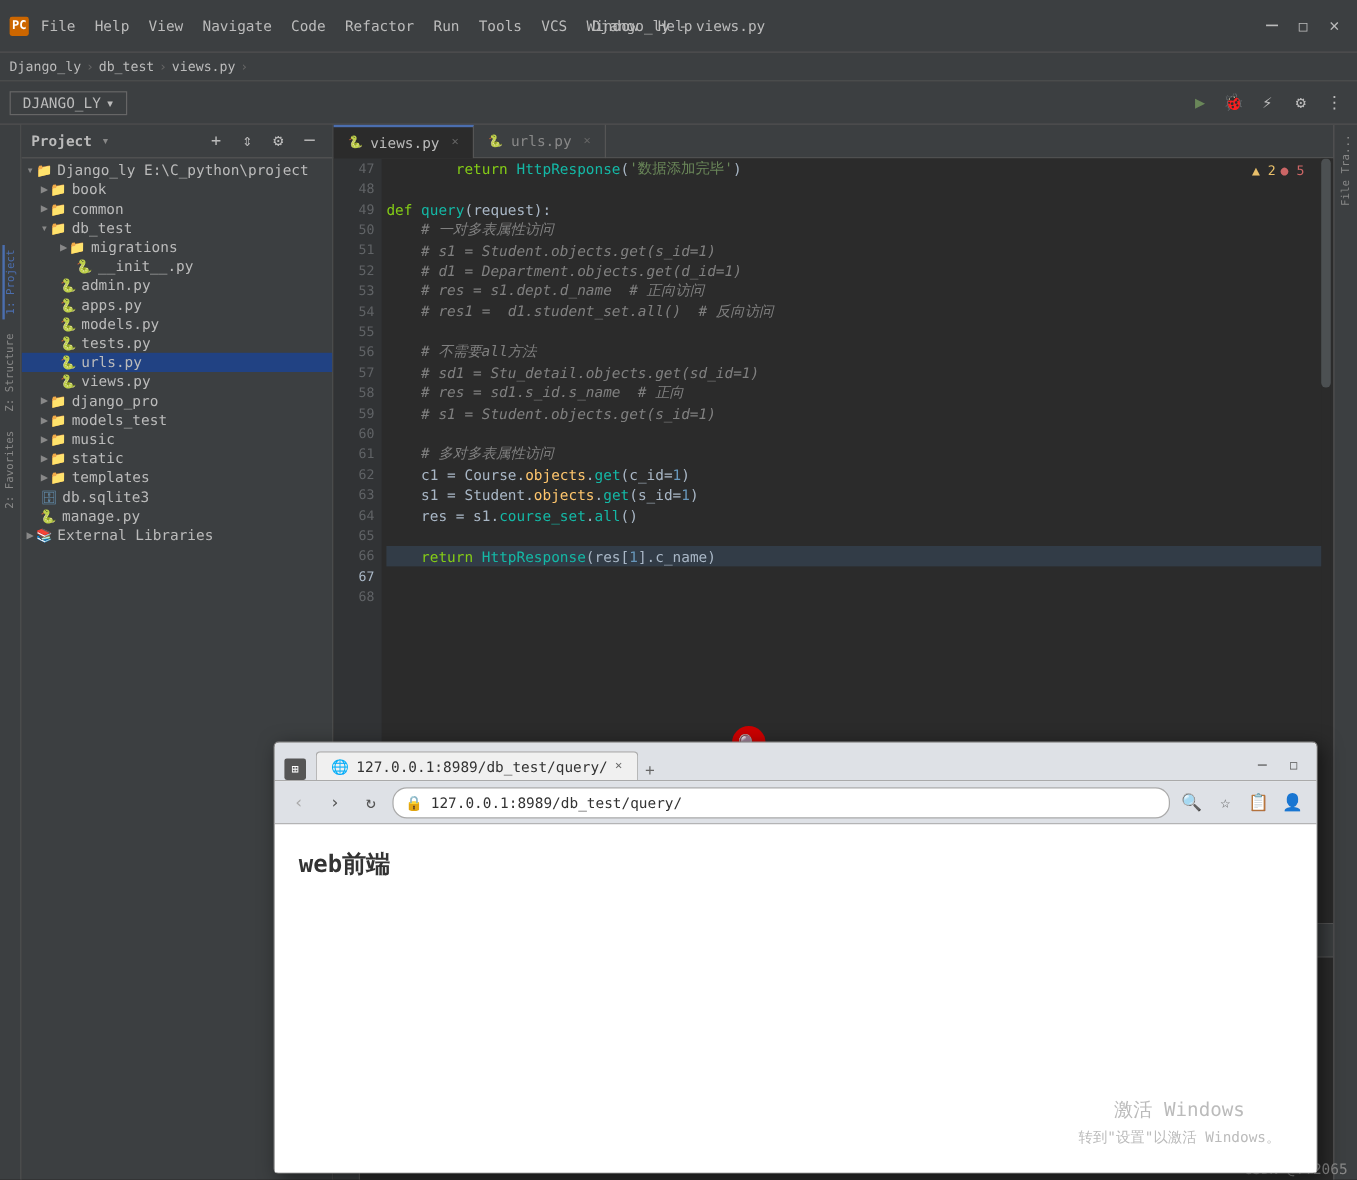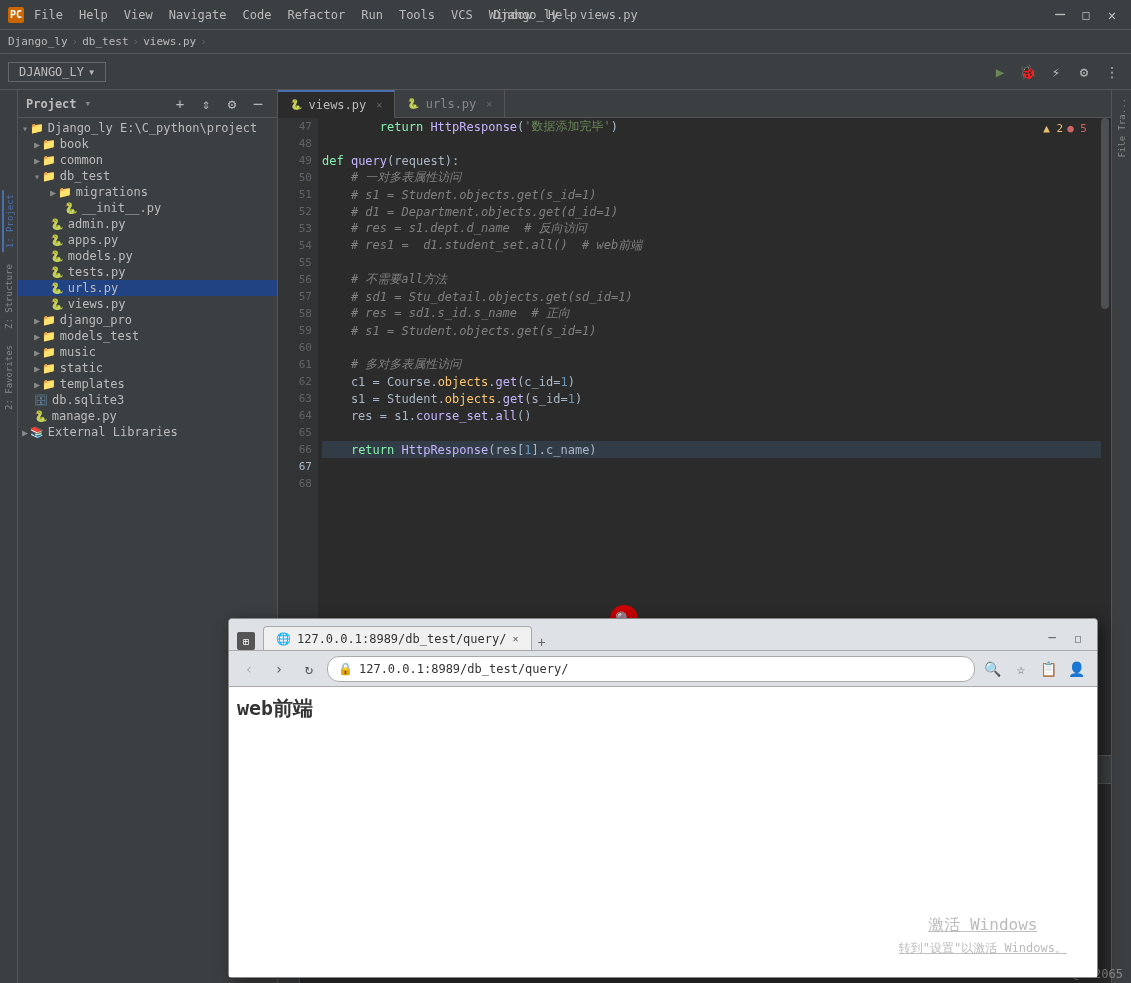--- a/index.html
+++ b/index.html
@@ -1,19 +1,19 @@
 <!DOCTYPE html>
 <html><head>
   <meta charset="utf-8">
   <style>
     * { margin: 0; padding: 0; box-sizing: border-box; }
     body { font-family: 'Consolas', 'Monaco', monospace; background: #2b2b2b; color: #a9b7c6; font-size: 12px; overflow: hidden; width: 1131px; height: 983px; }
 
     
-    .title-bar { background: #3c3f41; height: 30px; display: flex; align-items: center; padding: 0 8px; gap: 12px; border-bottom: 1px solid #555; }
+    .title-bar { background: #3c3f41; height: 44px; display: flex; align-items: center; padding: 0 8px; gap: 12px; border-bottom: 1px solid #555; }
     .menu-item { color: #bbbbbb; font-size: 12px; padding: 2px 6px; cursor: pointer; }
     .title-bar-title { color: #bbbbbb; font-size: 12px; position: absolute; left: 50%; transform: translateX(-50%); }
     .title-bar-left { display: flex; align-items: center; gap: 4px; }
     .title-bar-icon { width: 16px; height: 16px; background: #cc6600; border-radius: 2px; display: flex; align-items: center; justify-content: center; color: white; font-size: 10px; font-weight: bold; }
 
     
     .breadcrumb { background: #3c3f41; height: 24px; display: flex; align-items: center; padding: 0 8px; border-bottom: 1px solid #555; gap: 4px; }
     .breadcrumb-item { color: #bbbbbb; font-size: 11px; }
     .breadcrumb-sep { color: #666; font-size: 11px; }
 
@@ -49,22 +49,22 @@
     .line-num { height: 17px; display: flex; align-items: center; justify-content: flex-end; padding-right: 6px; color: #606366; font-size: 11px; }
     .line-num.current { color: #a9b7c6; }
     .code-content { flex: 1; overflow: hidden; padding: 0 4px; }
     .code-line { height: 17px; display: flex; align-items: center; font-size: 12px; white-space: pre; }
     .code-line.highlighted { background: #323c47; }
     .error-indicators { position: absolute; top: 4px; right: 24px; display: flex; gap: 4px; font-size: 11px; }
     .err-warn { color: #e8bf6a; }
     .err-error { color: #cc6666; }
 
     
-    .kw { color: #86efac; }
-    .fn { color: #c4b5fd; }
+    .kw { color: #84cc16; }
+    .fn { color: #14b8a6; }
     .param { color: #a9b7c6; }
     .comment { color: #808080; font-style: italic; }
     .string { color: #6a8759; }
     .num { color: #6897bb; }
     .cls { color: #a9b7c6; }
     .method { color: #ffc66d; }
 
     
     .bottom-panel { height: 230px; background: #2b2b2b; border-top: 1px solid #555; display: flex; flex-direction: column; }
     .bottom-tabs { height: 28px; background: #3c3f41; display: flex; align-items: center; border-bottom: 1px solid #555; gap: 0; }
@@ -80,22 +80,22 @@
     .browser-overlay { position: absolute; left: 228px; top: 618px; width: 870px; height: 360px; background: #f0f0f0; border: 1px solid #888; border-radius: 4px; box-shadow: 4px 4px 16px rgba(0,0,0,0.5); z-index: 100; display: flex; flex-direction: column; }
     .browser-tab { background: #f0f0f0; height: 24px; padding: 0 12px; display: flex; align-items: center; gap: 6px; font-size: 12px; color: #333; border-radius: 4px 4px 0 0; border: 1px solid #aaa; border-bottom: none; }
     .browser-tab-close { color: #666; font-size: 10px; }
     .browser-new-tab { background: transparent; border: none; color: #666; font-size: 14px; padding: 0 6px; cursor: pointer; }
     .browser-nav { background: #dee1e6; height: 36px; display: flex; align-items: center; padding: 0 8px; gap: 6px; border-bottom: 1px solid #aaa; }
     .browser-nav-btn { width: 24px; height: 24px; display: flex; align-items: center; justify-content: center; color: #555; cursor: pointer; font-size: 14px; border-radius: 50%; }
     .browser-nav-btn.disabled { color: #aaa; cursor: default; }
     .browser-url-bar { flex: 1; background: white; border: 1px solid #aaa; border-radius: 12px; height: 26px; display: flex; align-items: center; padding: 0 10px; font-size: 12px; color: #333; }
     .browser-nav-icons { display: flex; gap: 4px; }
     .browser-nav-icon { width: 24px; height: 24px; display: flex; align-items: center; justify-content: center; color: #555; cursor: pointer; font-size: 14px; border-radius: 50%; }
-    .browser-content { flex: 1; background: white; padding: 8px; position: relative; }
-    .browser-watermark { position: absolute; bottom: 20px; right: 30px; color: #c0c0c0; font-size: 14px; text-align: center; text-decoration: underline; }
+    .browser-content { flex: 1; background: white; padding: 20px; position: relative; }
+    .browser-watermark { position: absolute; bottom: 20px; right: 30px; color: #c0c0c0; font-size: 14px; text-align: center; }
 
     
     .csdn-watermark { position: absolute; bottom: 2px; right: 8px; color: #888; font-size: 12px; }
 
     
     .scroll-mini { position: absolute; right: 2px; top: 0; width: 8px; height: 100%; background: #2b2b2b; }
     .scroll-thumb { width: 8px; height: 30%; background: #4c5052; border-radius: 4px; margin-top: 5%; }
 
     .main-container { display: flex; height: calc(983px - 28px - 24px - 36px); position: relative; }
     .editor-with-bottom { display: flex; flex-direction: column; flex: 1; }
@@ -369,25 +369,25 @@
 
         <div class="code-line">
           <span class="comment">    # s1 = Student.objects.get(s_id=1)</span>
         </div>
 
         <div class="code-line">
           <span class="comment">    # d1 = Department.objects.get(d_id=1)</span>
         </div>
 
         <div class="code-line">
-          <span class="comment">    # res = s1.dept.d_name  # 反向访问</span>
-        </div>
-
-        <div class="code-line">
-          <span class="comment">    # res1 =  d1.student_set.all()  # web前端</span>
+          <span class="comment">    # res = s1.dept.d_name  # 正向访问</span>
+        </div>
+
+        <div class="code-line">
+          <span class="comment">    # res1 =  d1.student_set.all()  # 反向访问</span>
         </div>
 
         <div class="code-line">&nbsp;</div>
 
         <div class="code-line">
           <span class="comment">    # 不需要all方法</span>
         </div>
 
         <div class="code-line">
           <span class="comment">    # sd1 = Stu_detail.objects.get(sd_id=1)</span>

